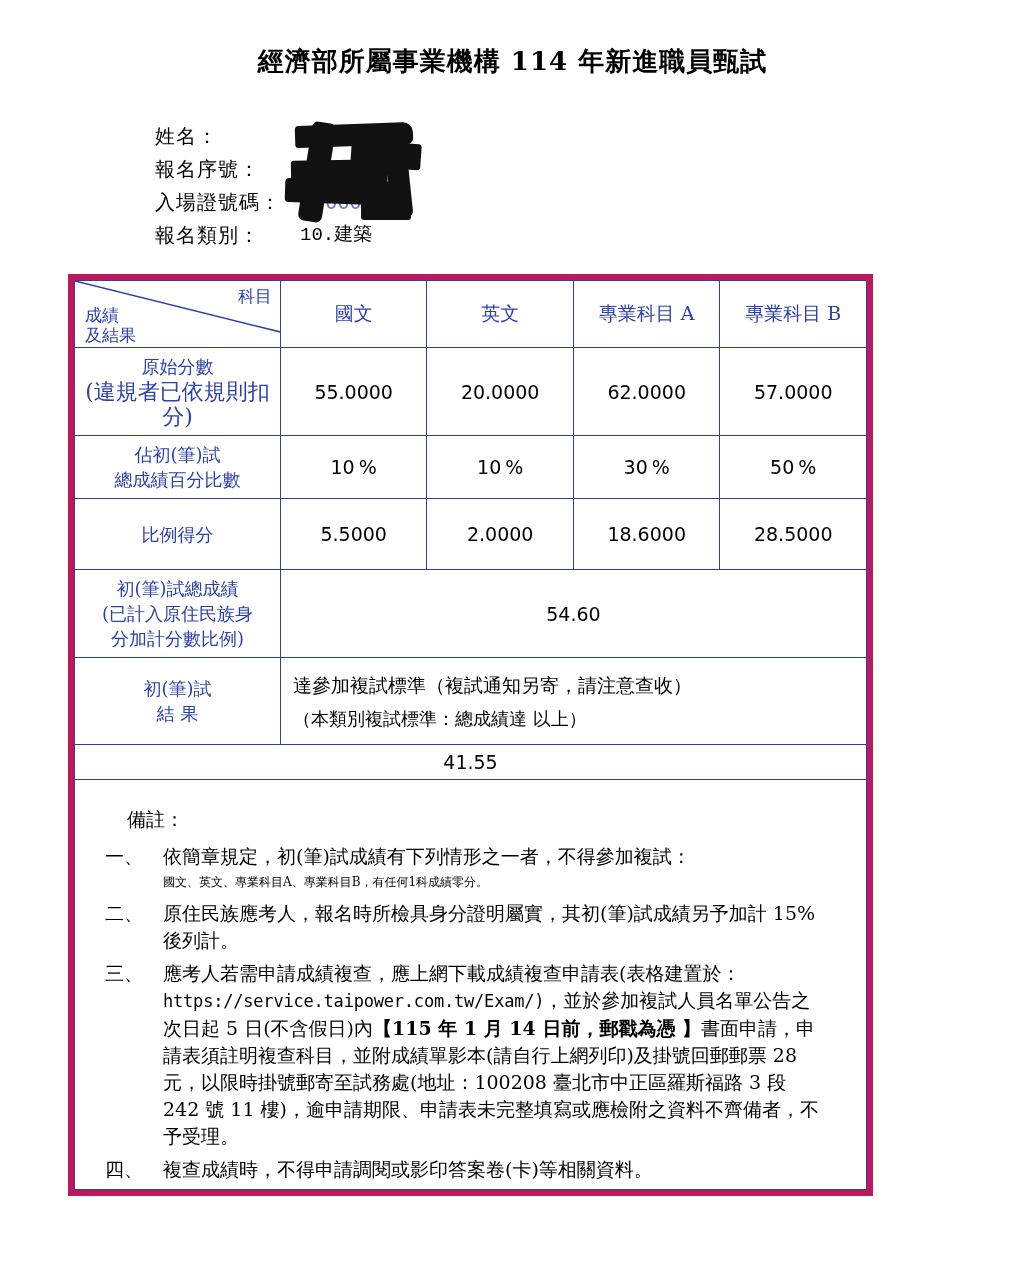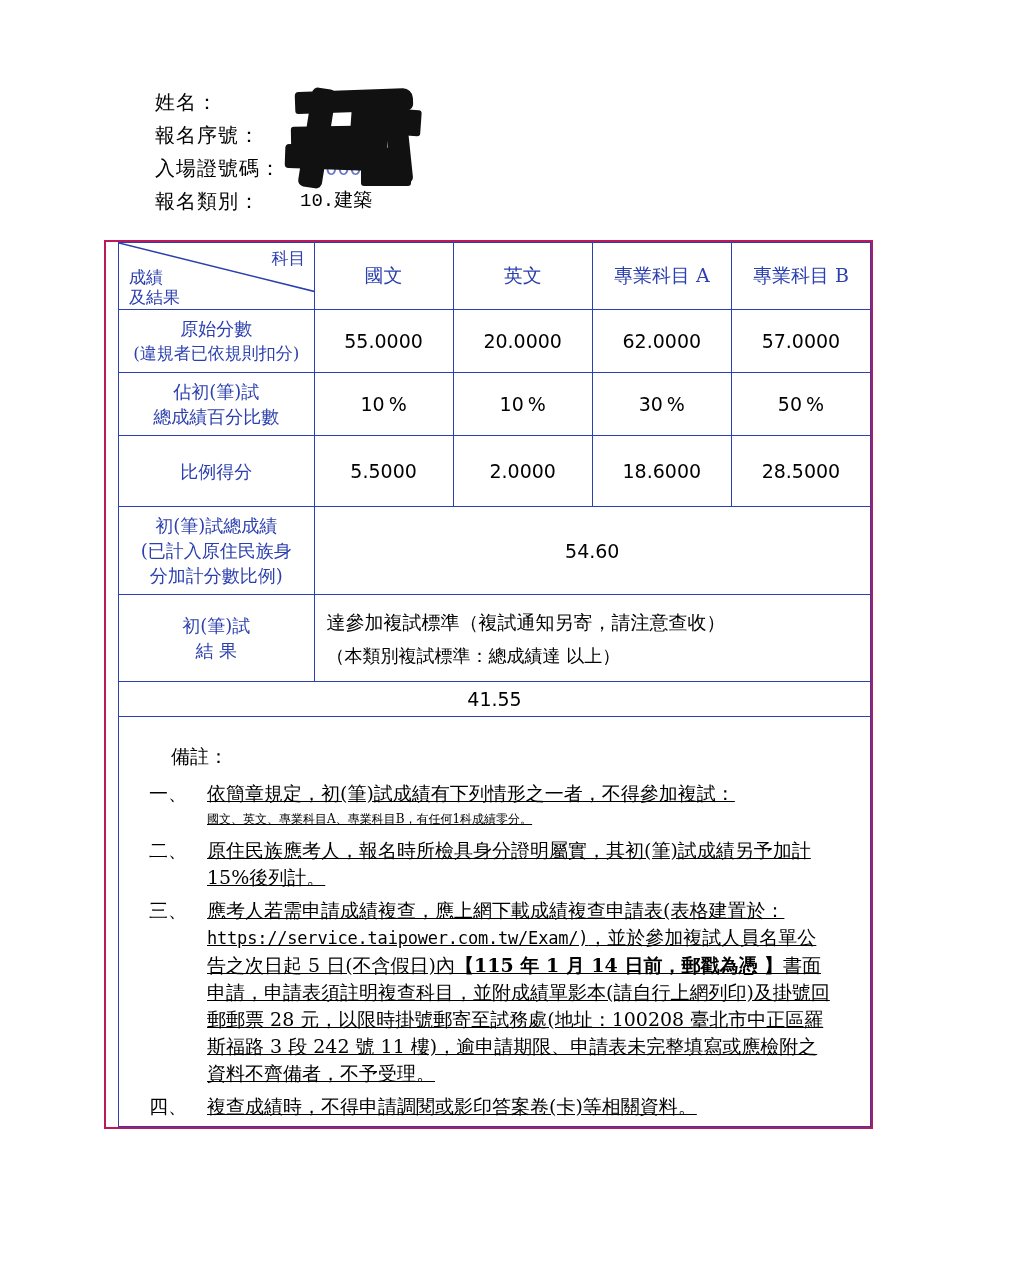--- a/index.html
+++ b/index.html
@@ -78,24 +78,23 @@
   .sc1 { left: 140px; top: 4px;  width: 118px; height: 22px; background:#111; border-radius: 4px 10px 6px 3px; transform: rotate(-2deg); }
   .sc2 { left: 196px; top: 22px; width: 70px;  height: 26px; background:#111; border-radius: 3px; transform: rotate(4deg); }
   .sc3 { left: 136px; top: 40px; width: 96px;  height: 24px; background:#111; border-radius: 3px; transform: rotate(-1deg); }
   .sc4 { left: 130px; top: 60px; width: 120px; height: 24px; background:#111; border-radius: 4px; transform: rotate(2deg); }
   .sc5 { left: 206px; top: 74px; width: 50px;  height: 26px; background:#111; border-radius: 3px; }
   .sc6 { left: 150px; top: 2px;  width: 24px;  height: 100px; background:#111; border-radius: 6px; transform: rotate(9deg); }
   .sc7 { left: 232px; top: 10px; width: 22px;  height: 88px;  background:#111; border-radius: 6px; transform: rotate(-6deg); }
 
   
   .table-wrap {
-    margin: 22px 152px 0 104px;
-    border: 2px solid #be185d;
+    margin: 22px 152px 0 68px;
+    border: 6px solid #be185d;
     box-sizing: border-box;
-    padding-left: 12px;
   }
   table.score {
     width: 100%;
     border-collapse: collapse;
     table-layout: fixed;
   }
   table.score td {
     border: 1px solid #2b3fae;
     text-align: center;
     vertical-align: middle;
@@ -132,21 +131,21 @@
     font-size: 17px;
     line-height: 20px;
     text-align: left;
   }
   .rowlabel {
     color: #2b3fae;
     font-size: 18px;
     line-height: 25px;
   }
   .rowlabel .small {
-    font-size: 17px;
+    font-size: 22px;
     text-align: center;
   }
   .val {
     font-family: "DejaVu Sans", "Liberation Sans", sans-serif;
     font-size: 19px;
   }
   .pct .val { }
   .pct-sign { margin-left: 4px; }
   .total-val {
     font-family: "DejaVu Sans", "Liberation Sans", sans-serif;
@@ -182,41 +181,41 @@
   .note-item {
     display: flex;
     margin-bottom: 6px;
   }
   .note-num {
     flex: 0 0 auto;
     width: 58px;
   }
   .note-body {
     flex: 1 1 auto;
-    text-decoration: underline;
   }
   .note-sub {
     font-size: 12px;
     line-height: 24px;
   }
   .mono {
     font-family: "DejaVu Sans Mono", "Liberation Mono", monospace;
     font-size: 17px;
     letter-spacing: -0.2px;
   }
   .boxed {
     font-weight: bold;
   }
 </style>
 </head>
 <body>
 
 <div class="page">
 
   <div class="title-block">
+    <div class="title-line1">經濟部所屬事業機構 114 年新進職員甄試</div>
   </div>
 
   <div class="info-block">
     <div class="info-row">
       <div class="info-label">姓名：</div>
       <div class="redacted-name">許育瑋</div>
     </div>
     <div class="info-row">
       <div class="info-label">報名序號：</div>
       <div class="redacted-seq">0000000</div>

